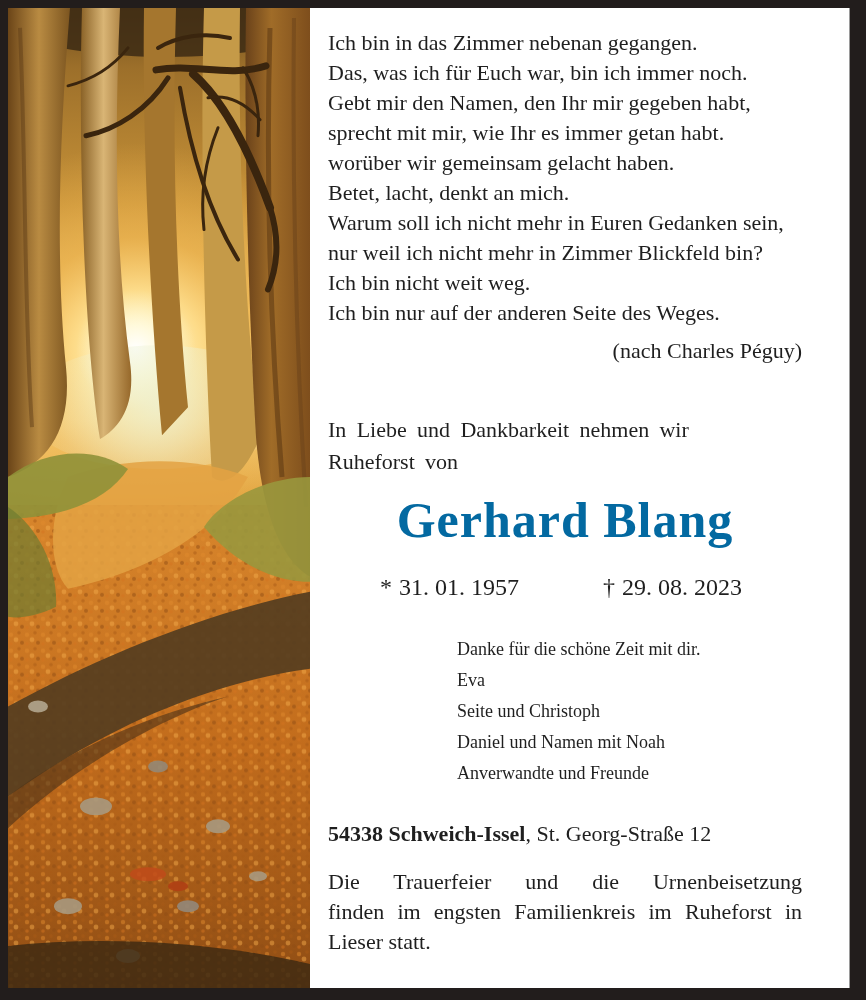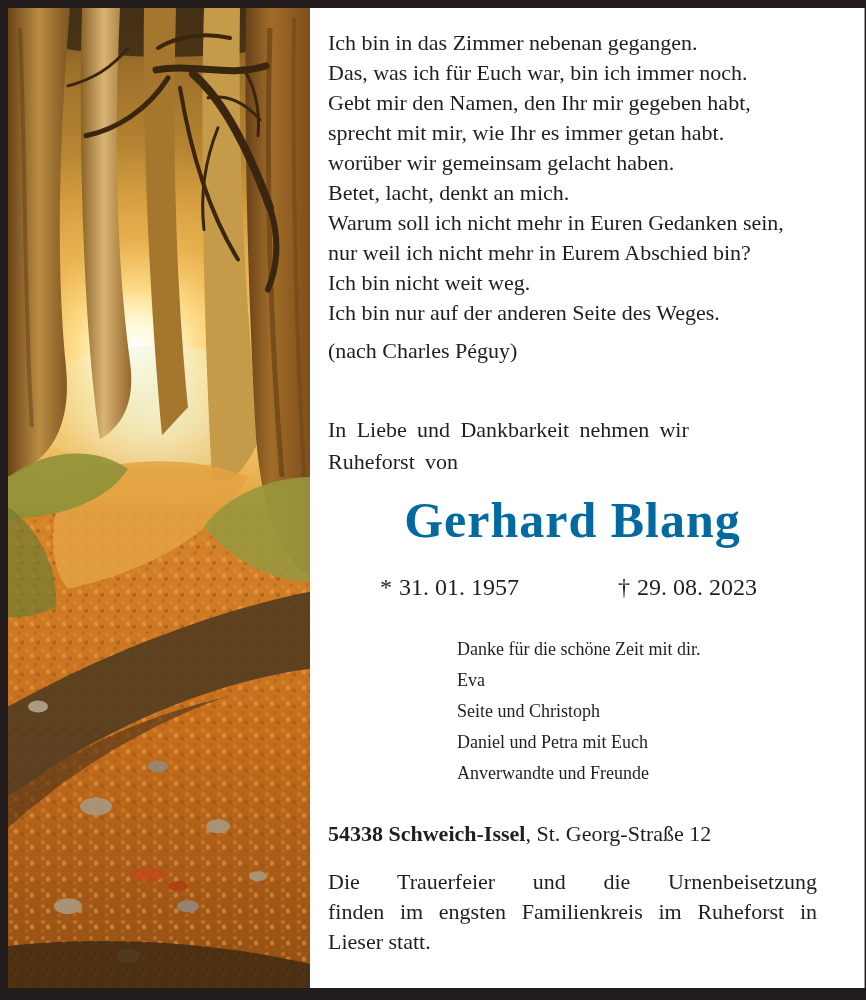--- a/index.html
+++ b/index.html
@@ -5,21 +5,21 @@
   html, body { margin: 0; padding: 0; }
   body {
     width: 866px; height: 1000px;
     background: #221d1c;
     font-family: "Liberation Serif", "DejaVu Serif", serif;
   }
   .frame {
     width: 866px; height: 1000px;
     box-sizing: border-box;
     background: #221d1c;
-    padding: 8px 1px 12px 8px;
+    padding: 8px 16px 12px 8px;
   }
   .paper {
     width: 100%; height: 100%;
     box-sizing: border-box;
     background: #ffffff;
     border-right: 1px solid #9a9a9a;
     display: flex;
     overflow: hidden;
   }
   .photo {
@@ -32,20 +32,21 @@
     box-sizing: border-box;
     padding: 20px 47px 0 18px;
     color: #1f1f1f;
   }
   .poem-line {
     font-size: 22px; line-height: 30px;
     white-space: nowrap;
   }
   .poem-attribution {
     font-size: 22px; line-height: 30px;
+    text-align: right;
     margin-top: 8px;
   }
   .intro {
     margin-top: 48px;
     font-size: 22px; line-height: 32px;
     word-spacing: 0.22em;
   }
   .name {
     margin: 14px 0 0 0;
     font-size: 50px; line-height: 56px;
@@ -211,21 +212,21 @@
     <div class="content">
 
       <div class="poem">
         <div class="poem-line">Ich bin in das Zimmer nebenan gegangen.</div>
         <div class="poem-line">Das, was ich für Euch war, bin ich immer noch.</div>
         <div class="poem-line">Gebt mir den Namen, den Ihr mir gegeben habt,</div>
         <div class="poem-line">sprecht mit mir, wie Ihr es immer getan habt.</div>
         <div class="poem-line">worüber wir gemeinsam gelacht haben.</div>
         <div class="poem-line">Betet, lacht, denkt an mich.</div>
         <div class="poem-line">Warum soll ich nicht mehr in Euren Gedanken sein,</div>
-        <div class="poem-line">nur weil ich nicht mehr in Eurem Abschied bin?</div>
+        <div class="poem-line">nur weil ich nicht mehr in Zimmer Blickfeld bin?</div>
         <div class="poem-line">Ich bin nicht weit weg.</div>
         <div class="poem-line">Ich bin nur auf der anderen Seite des Weges.</div>
         <div class="poem-attribution">(nach Charles Péguy)</div>
       </div>
 
       <div class="intro">
         <div>In Liebe und Dankbarkeit nehmen wir</div>
         <div>Ruheforst von</div>
       </div>
 
@@ -237,21 +238,21 @@
         </span>
         <span>
           <span class="sym">†</span><span>29. 08. 2023</span>
         </span>
       </div>
 
       <div class="farewell">
         <div>Danke für die schöne Zeit mit dir.</div>
         <div>Eva</div>
         <div>Seite und Christoph</div>
-        <div>Daniel und Petra mit Euch</div>
+        <div>Daniel und Namen mit Noah</div>
         <div>Anverwandte und Freunde</div>
       </div>
 
       <div class="address">
         <span class="city">54338 Schweich-Issel</span><span>, St. Georg-Straße 12</span>
       </div>
 
       <div class="funeral">
         <div class="stretch">Die Trauerfeier und die Urnenbeisetzung</div>
         <div class="stretch">finden im engsten Familienkreis im Ruheforst in</div>

